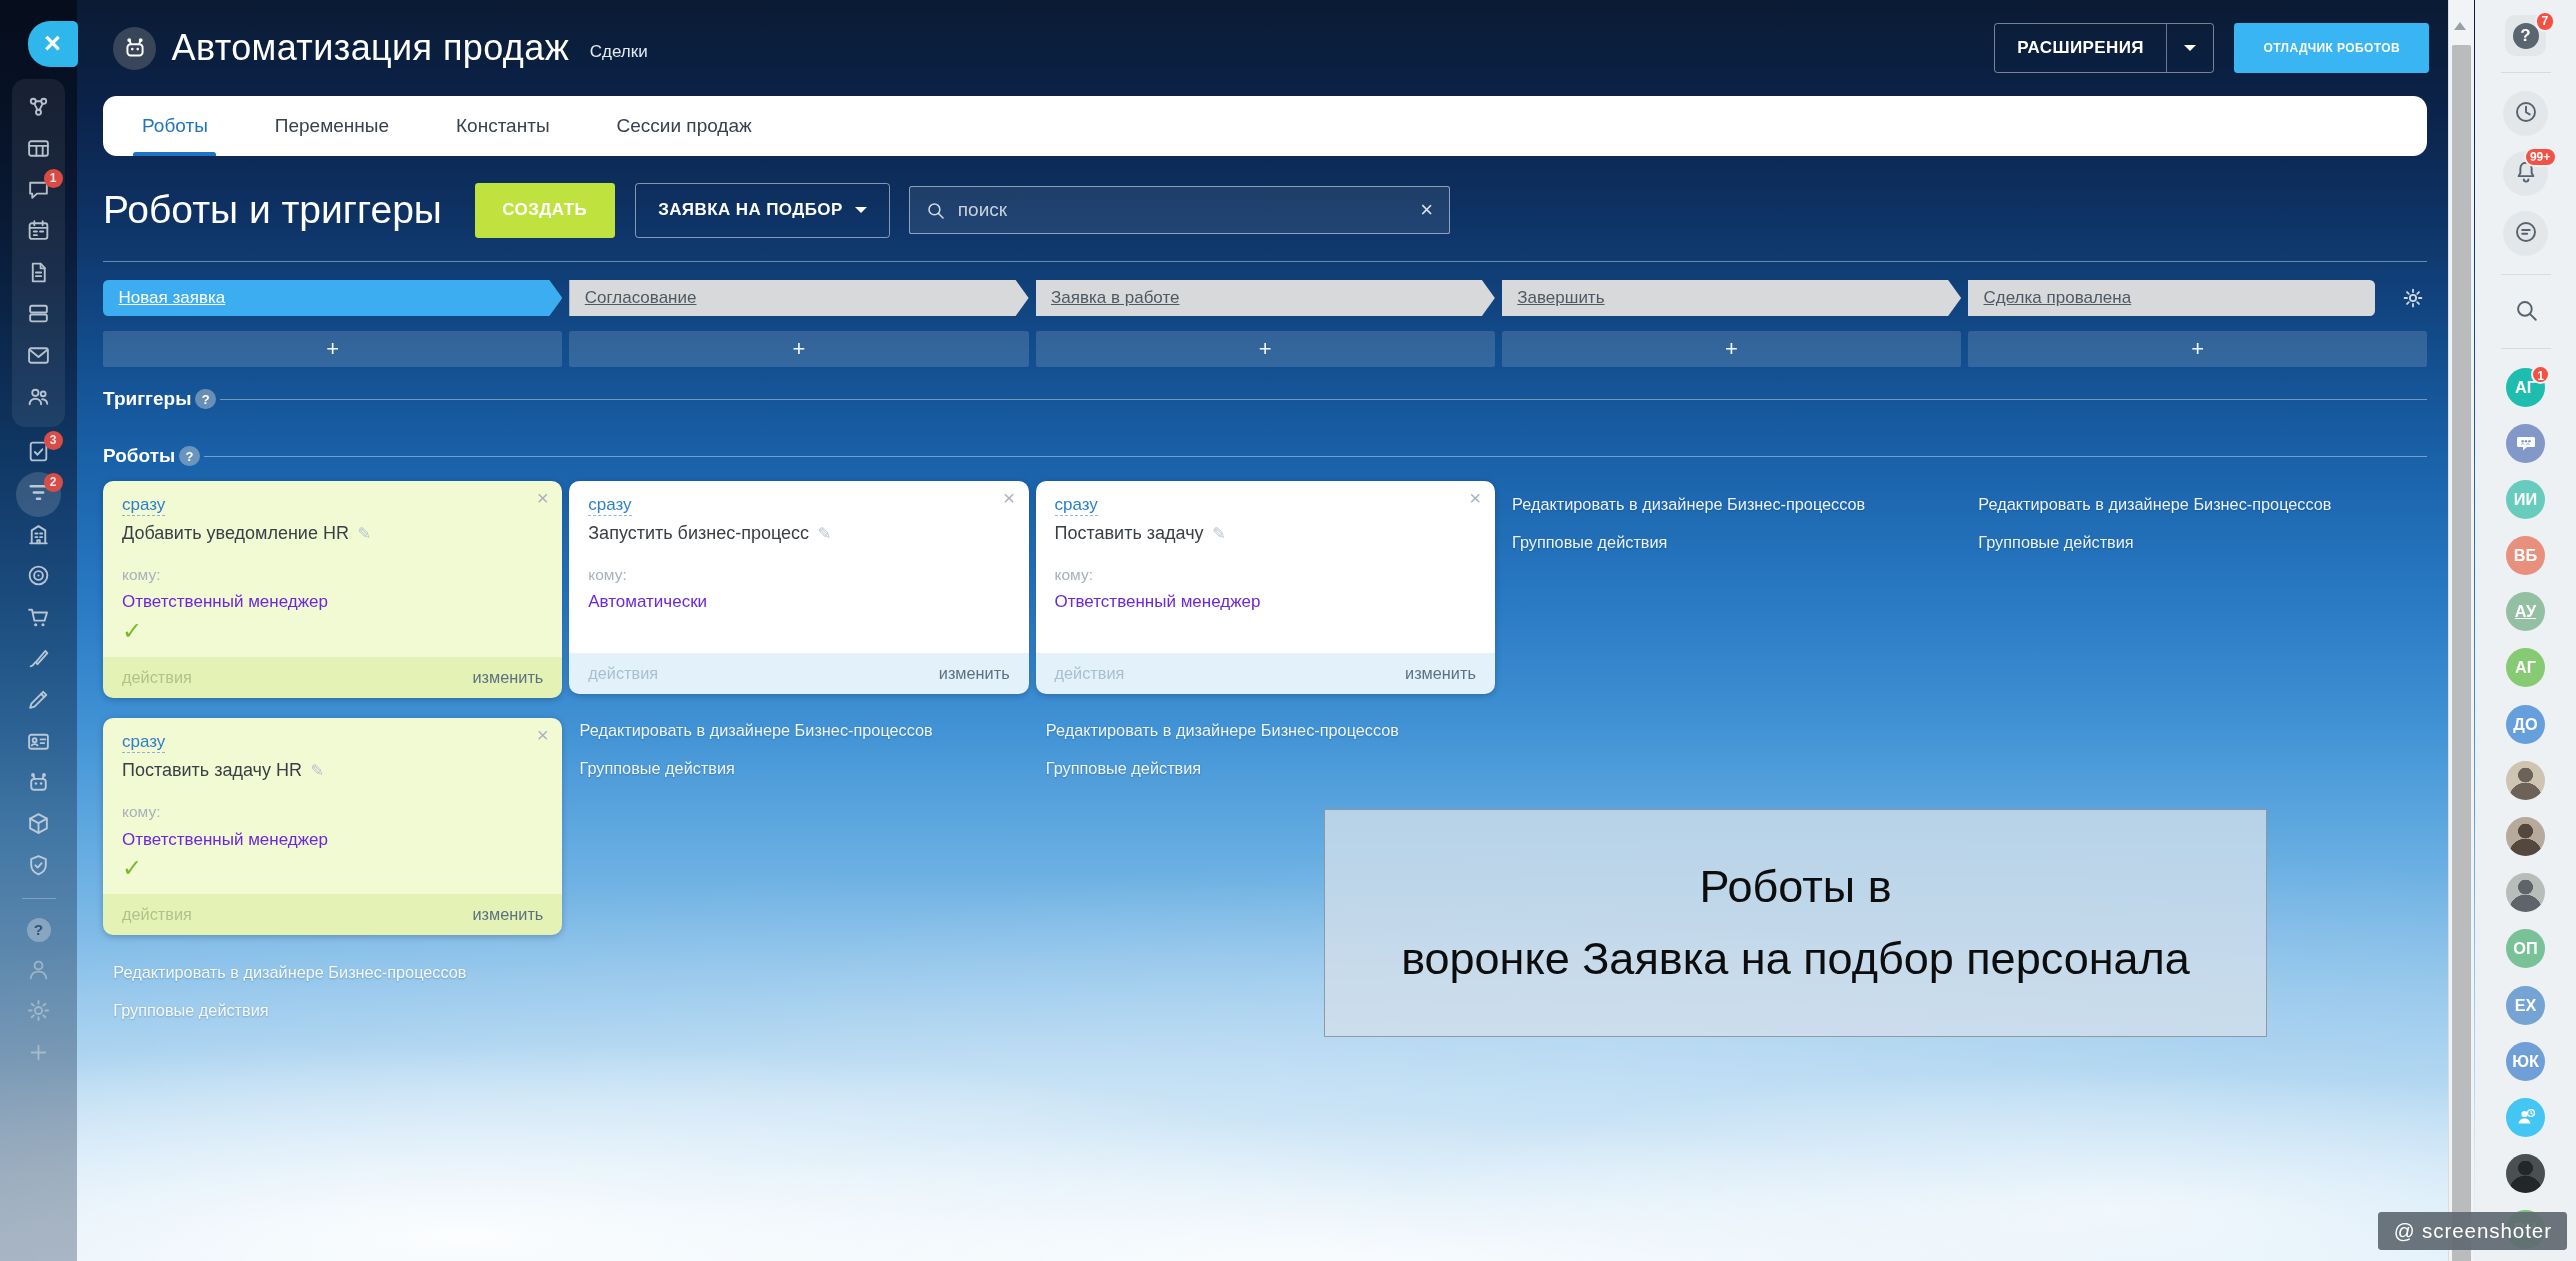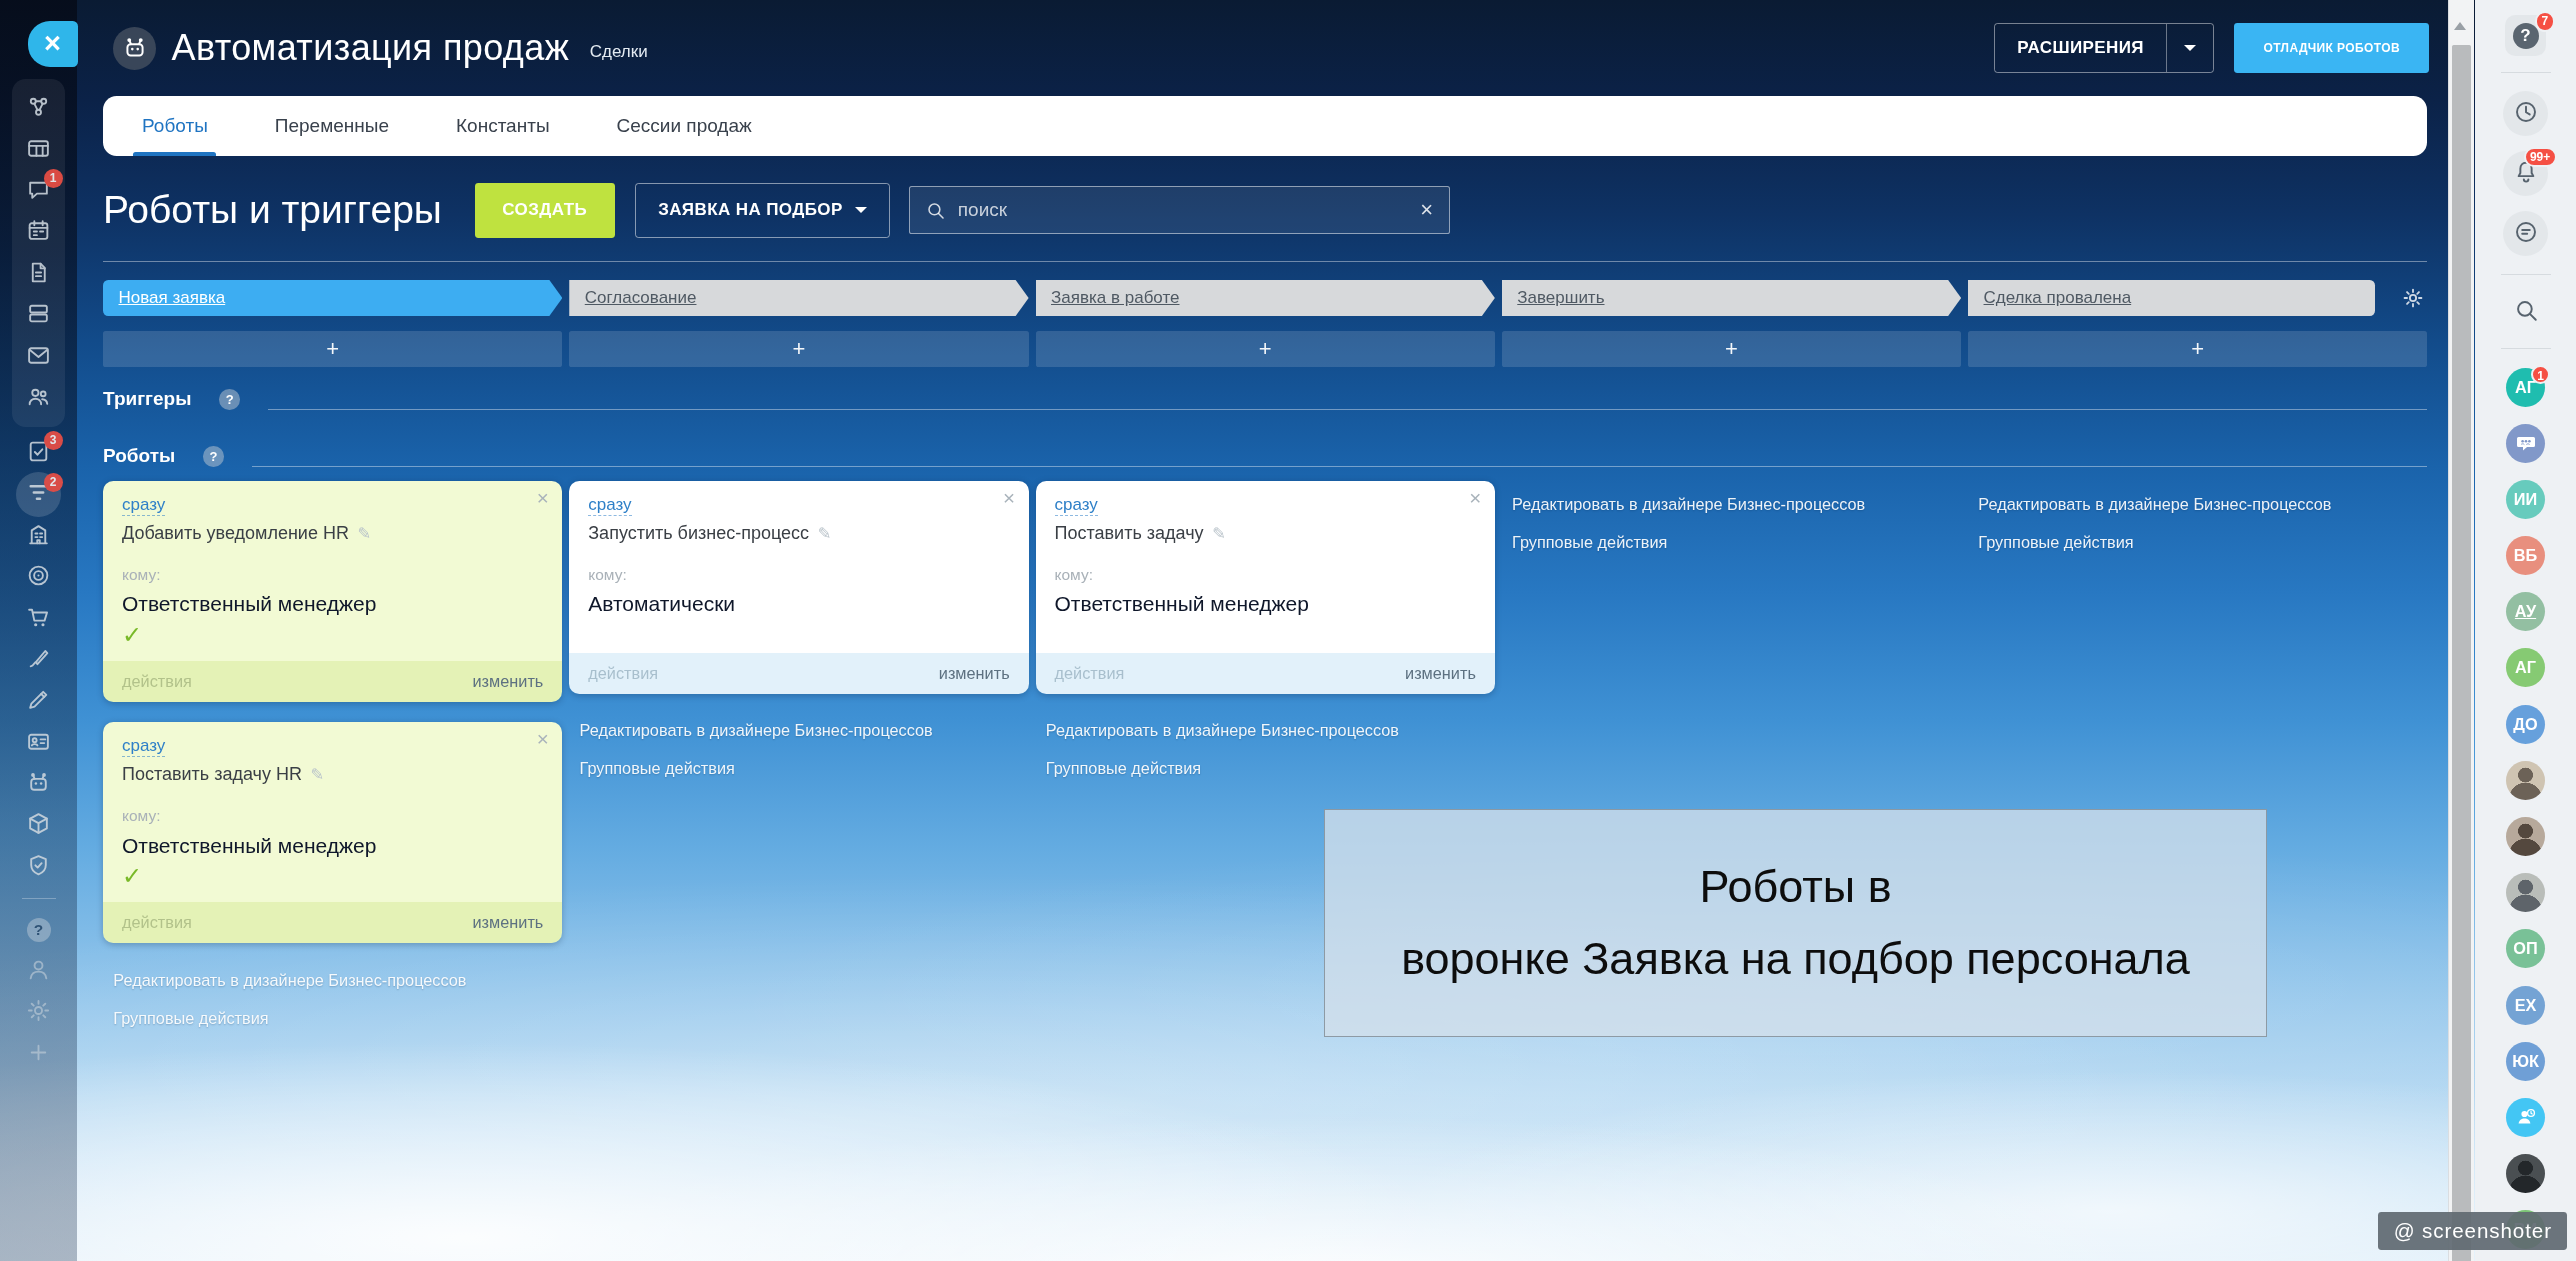--- a/index.html
+++ b/index.html
@@ -86,21 +86,21 @@
     clip-path:polygon(0 0, calc(100% - 13px) 0, 100% 50%, calc(100% - 13px) 100%, 0 100%); white-space:nowrap; overflow:hidden;text-decoration:underline; }
   .stage.first { border-radius:5.2px 0 0 5.2px; background:#3dadf2; color:#fff; }
   .stage.last { clip-path:none; border-radius:0 5.2px 5.2px 0; margin-right:52px; }
   .stage-gear { position:absolute; top:287px; right:24px; color:rgba(255,255,255,.8); }
   .stage-gear svg { width:22px; height:22px; }
 
   .plus-row { top:331px; }
   .plus-cell { height:36px; background:rgba(255,255,255,.14); border-radius:2.6px; display:flex; align-items:center;
     justify-content:center; color:rgba(255,255,255,.95); font-size:22px; font-weight:300; cursor:pointer; }
 
-  .section-head { position:absolute; left:26px; right:20.6px; display:flex; align-items:flex-end; gap:28px; }
+  .section-head { position:absolute; left:26px; right:20.6px; display:flex; align-items:center; gap:4px; }
   .section-head.triggers { top:388px; }
   .section-head.robots { top:445px; }
   .section-label { color:#fff; font-size:19px; font-weight:bold; }
   .help-circle { width:20.6px; height:20.6px; border-radius:50%; background:rgba(190,200,210,.5); color:#fff;
     font-size:13px; font-weight:bold; display:flex; align-items:center; justify-content:center; }
   .section-rule { flex:1; height:0.9px; background:rgba(255,255,255,.4); }
 
   .columns { top:481px; align-items:start; }
   .col { display:flex; flex-direction:column; }
 
@@ -110,21 +110,21 @@
   .card.yellow .card-footer { background:#e4f2b6; }
   .card.white .card-body { background:#ffffff; }
   .card.white .card-footer { background:#e2f1fa; }
   .card-body { flex:1; padding:13.7px 19px; position:relative; }
   .card-close { position:absolute; top:6.9px; right:13.7px; color:#a9b3bb; font-size:20.6px; line-height:1; cursor:pointer; }
   .card-trigger { display:inline-block; color:#2f80c8; font-size:17px; border-bottom:0.9px dashed rgba(47,128,200,.55);
     cursor:pointer; }
   .card-title-row { margin-top:6.9px; font-size:18px; color:#3a3f45; display:flex; align-items:center; gap:8.6px; }
   .card-pencil { color:#b9c3ca; font-size:16.3px; cursor:pointer; }
   .card-tolabel { margin-top:22px; font-size:15.5px; color:#a9b1b8; }
-  .card-recipient { display:block; margin-top:8.6px; color:#0f172a; font-size:21px; cursor:pointer; }
+  .card-recipient { display:block; margin-top:8.6px; color:#6d28d9; font-size:17px; cursor:pointer; }
   .card-check { margin-top:6.9px; color:#79b928; font-size:24px; font-weight:bold; line-height:1; }
   .card-footer { height:41px; display:flex; align-items:center; justify-content:space-between; padding:0 19px; }
   .card-actions { font-size:16.3px; color:rgba(130,158,175,.6); cursor:pointer; }
   .card.yellow .card-actions { color:rgba(150,168,115,.65); }
   .card-edit { font-size:16.3px; color:#5d7181; cursor:pointer; }
 
   .col-links { display:flex; flex-direction:column; gap:19px; margin-top:6.9px; padding-left:10.3px; }
   .col.links-top .col-links { margin-top:13.7px; }
   .col-links a { color:rgba(255,255,255,.92); font-size:16.3px; text-decoration:none; cursor:pointer;
     text-shadow:0 0.9px 1.7px rgba(0,40,80,.25); }

